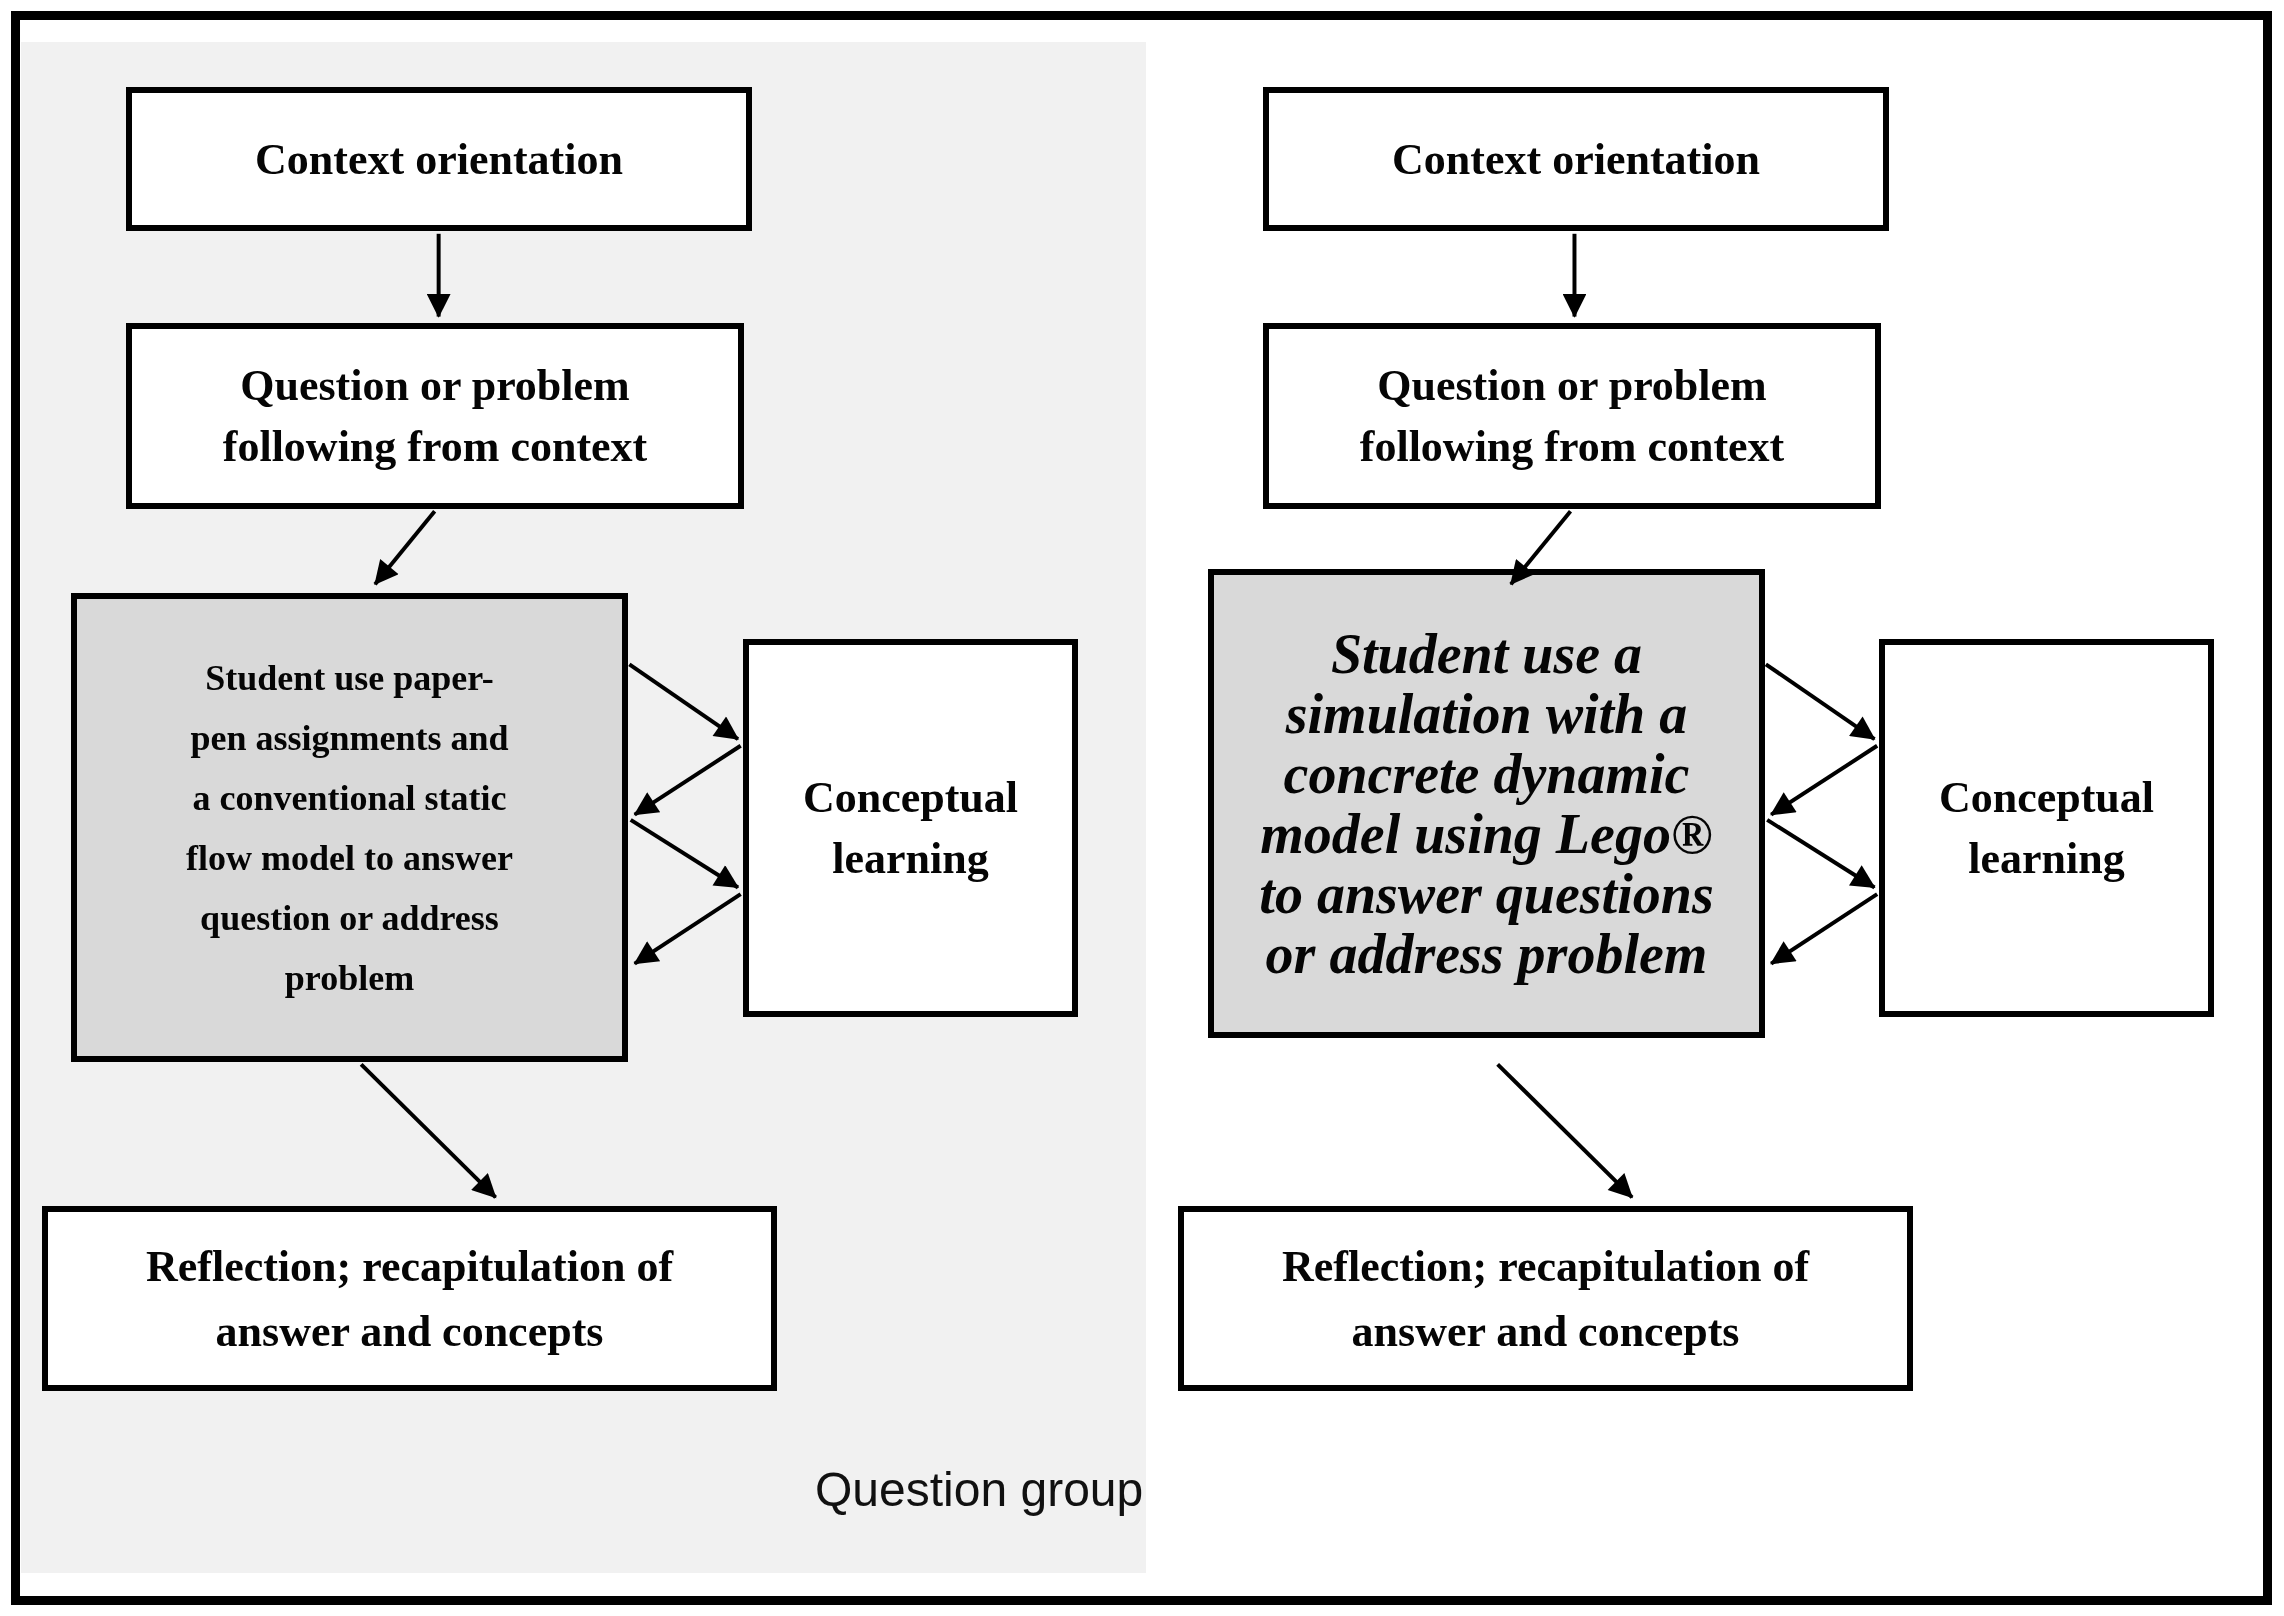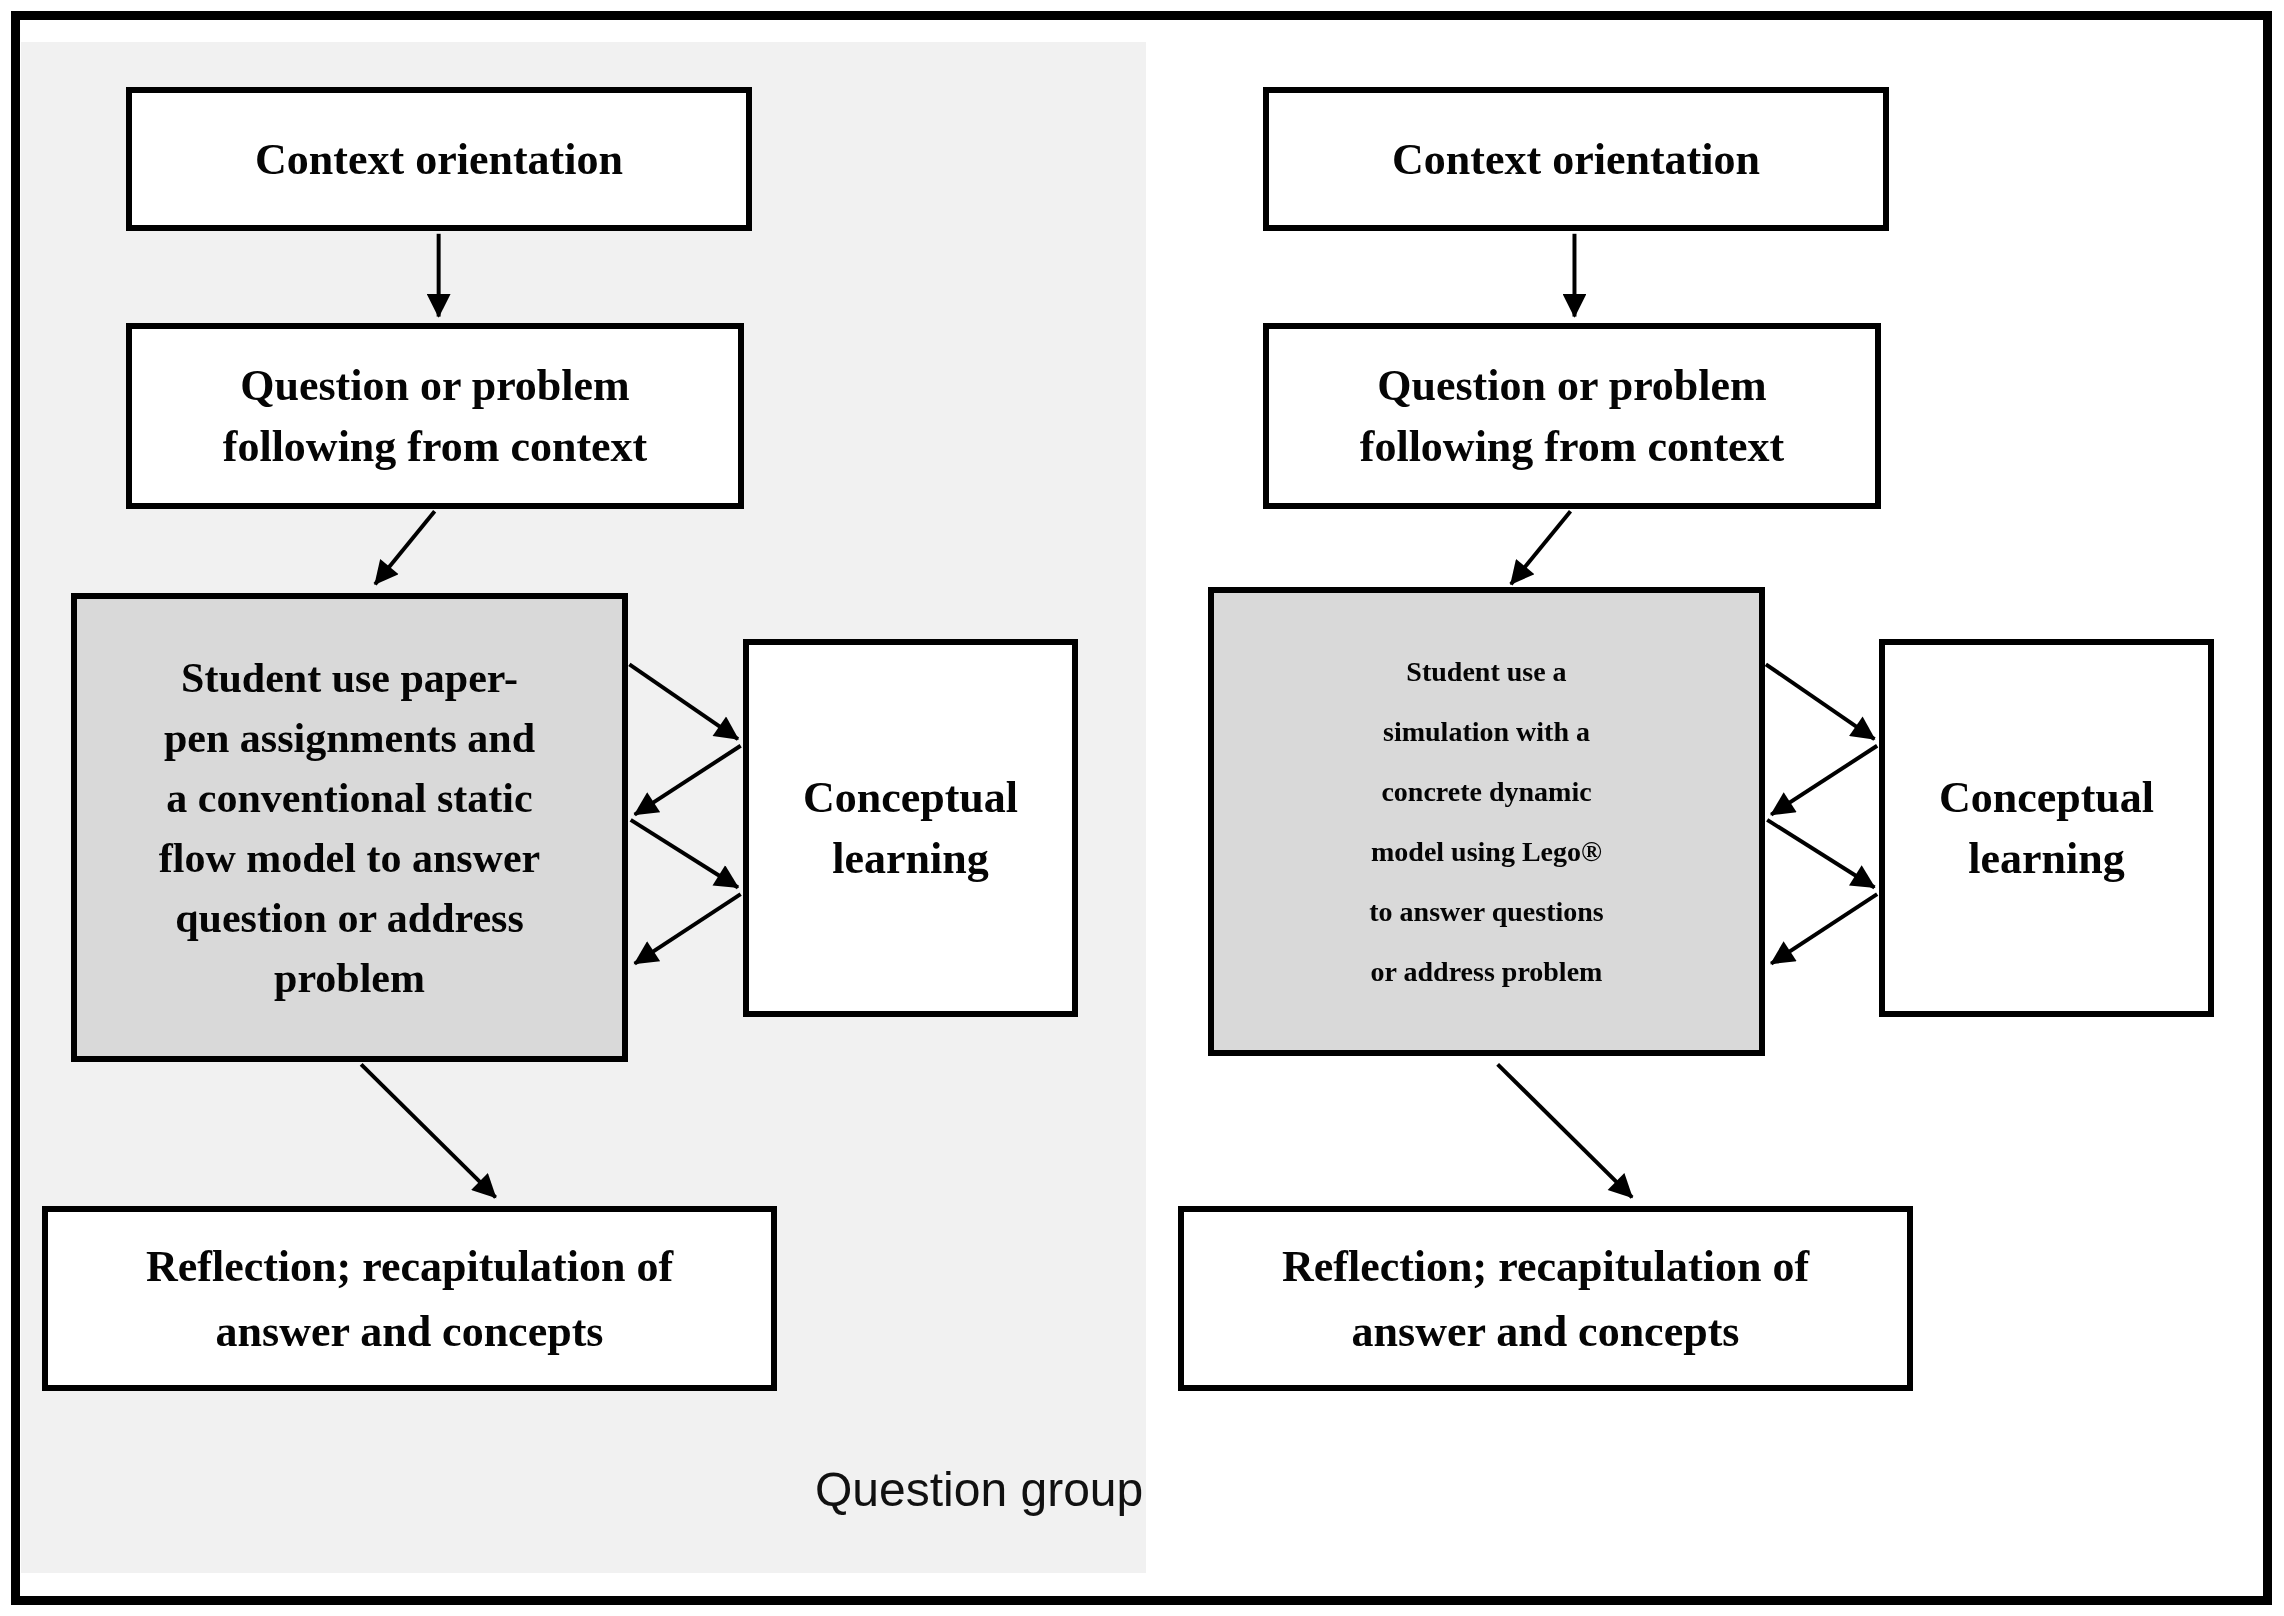--- a/index.html
+++ b/index.html
@@ -73,41 +73,41 @@
 <div class="canvas" style="--panel-bg: #f1f1f1; --activity-bg: #d9d9d9; --box-bg: #ffffff; --line: #000000;">
 
   <div class="gray-panel"></div>
   <div class="outer-border"></div>
 
   <div class="node" style="left:126px; top:87px; width:626px; height:144px;">Context orientation</div>
 
   <div class="node" style="left:126px; top:323px; width:618px; height:186px;">Question or problem
 following from context</div>
 
-  <div class="node activity" style="left:71px; top:593px; width:557px; height:469px; font-size:42px; line-height:60px;">Student use paper-
+  <div class="node activity" style="left:71px; top:593px; width:557px; height:469px; font-size:36px; line-height:60px;">Student use paper-
 pen assignments and
 a conventional static
 flow model to answer
 question or address
 problem</div>
 
   <div class="node" style="left:743px; top:639px; width:335px; height:378px;">Conceptual
 learning</div>
 
   <div class="node" style="left:42px; top:1206px; width:735px; height:185px; line-height:65px;">Reflection; recapitulation of
 answer and concepts</div>
 
   <div class="group-label">Question group</div>
 
   <div class="node" style="left:1263px; top:87px; width:626px; height:144px;">Context orientation</div>
 
   <div class="node" style="left:1263px; top:323px; width:618px; height:186px;">Question or problem
 following from context</div>
 
-  <div class="node activity" style="left:1208px; top:587px; width:557px; height:469px; font-size:28px; line-height:60px;">Student use a
+  <div class="node activity" style="left:1208px; top:569px; width:557px; height:469px; font-size:56px; line-height:60px;font-style:italic;">Student use a
 simulation with a
 concrete dynamic
 model using Lego®
 to answer questions
 or address problem</div>
 
   <div class="node" style="left:1879px; top:639px; width:335px; height:378px;">Conceptual
 learning</div>
 
   <div class="node" style="left:1178px; top:1206px; width:735px; height:185px; line-height:65px;">Reflection; recapitulation of

